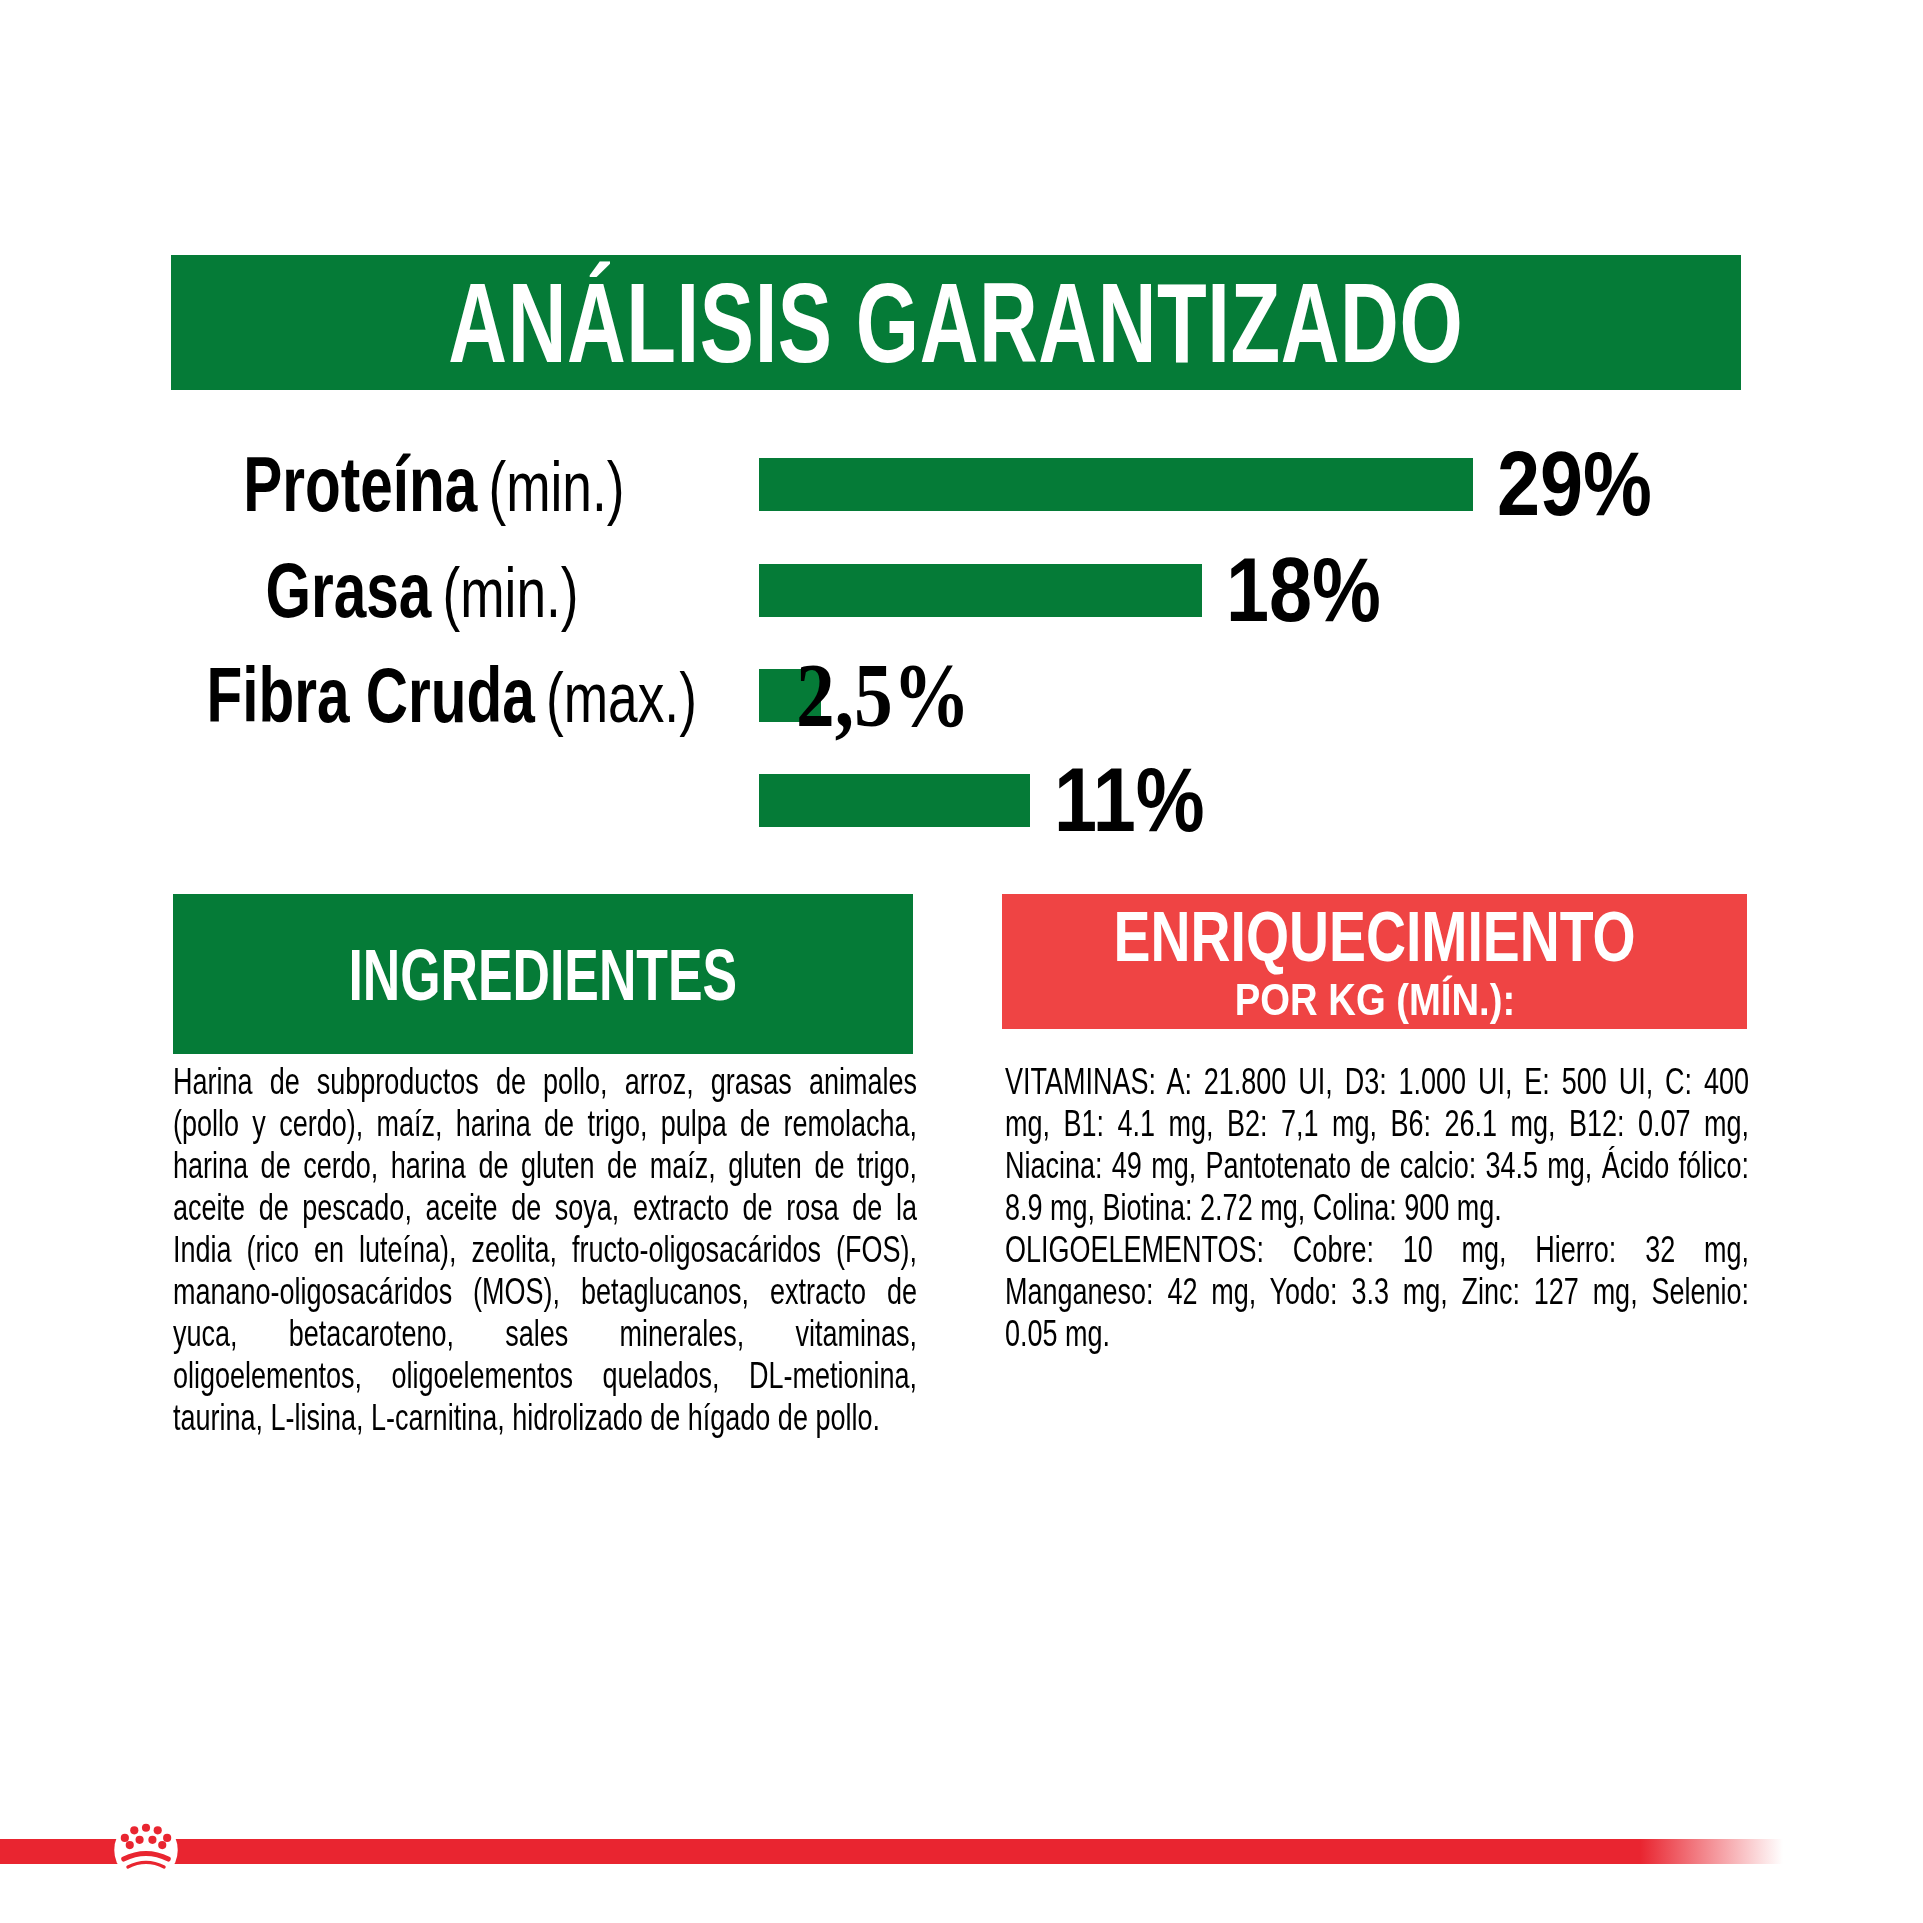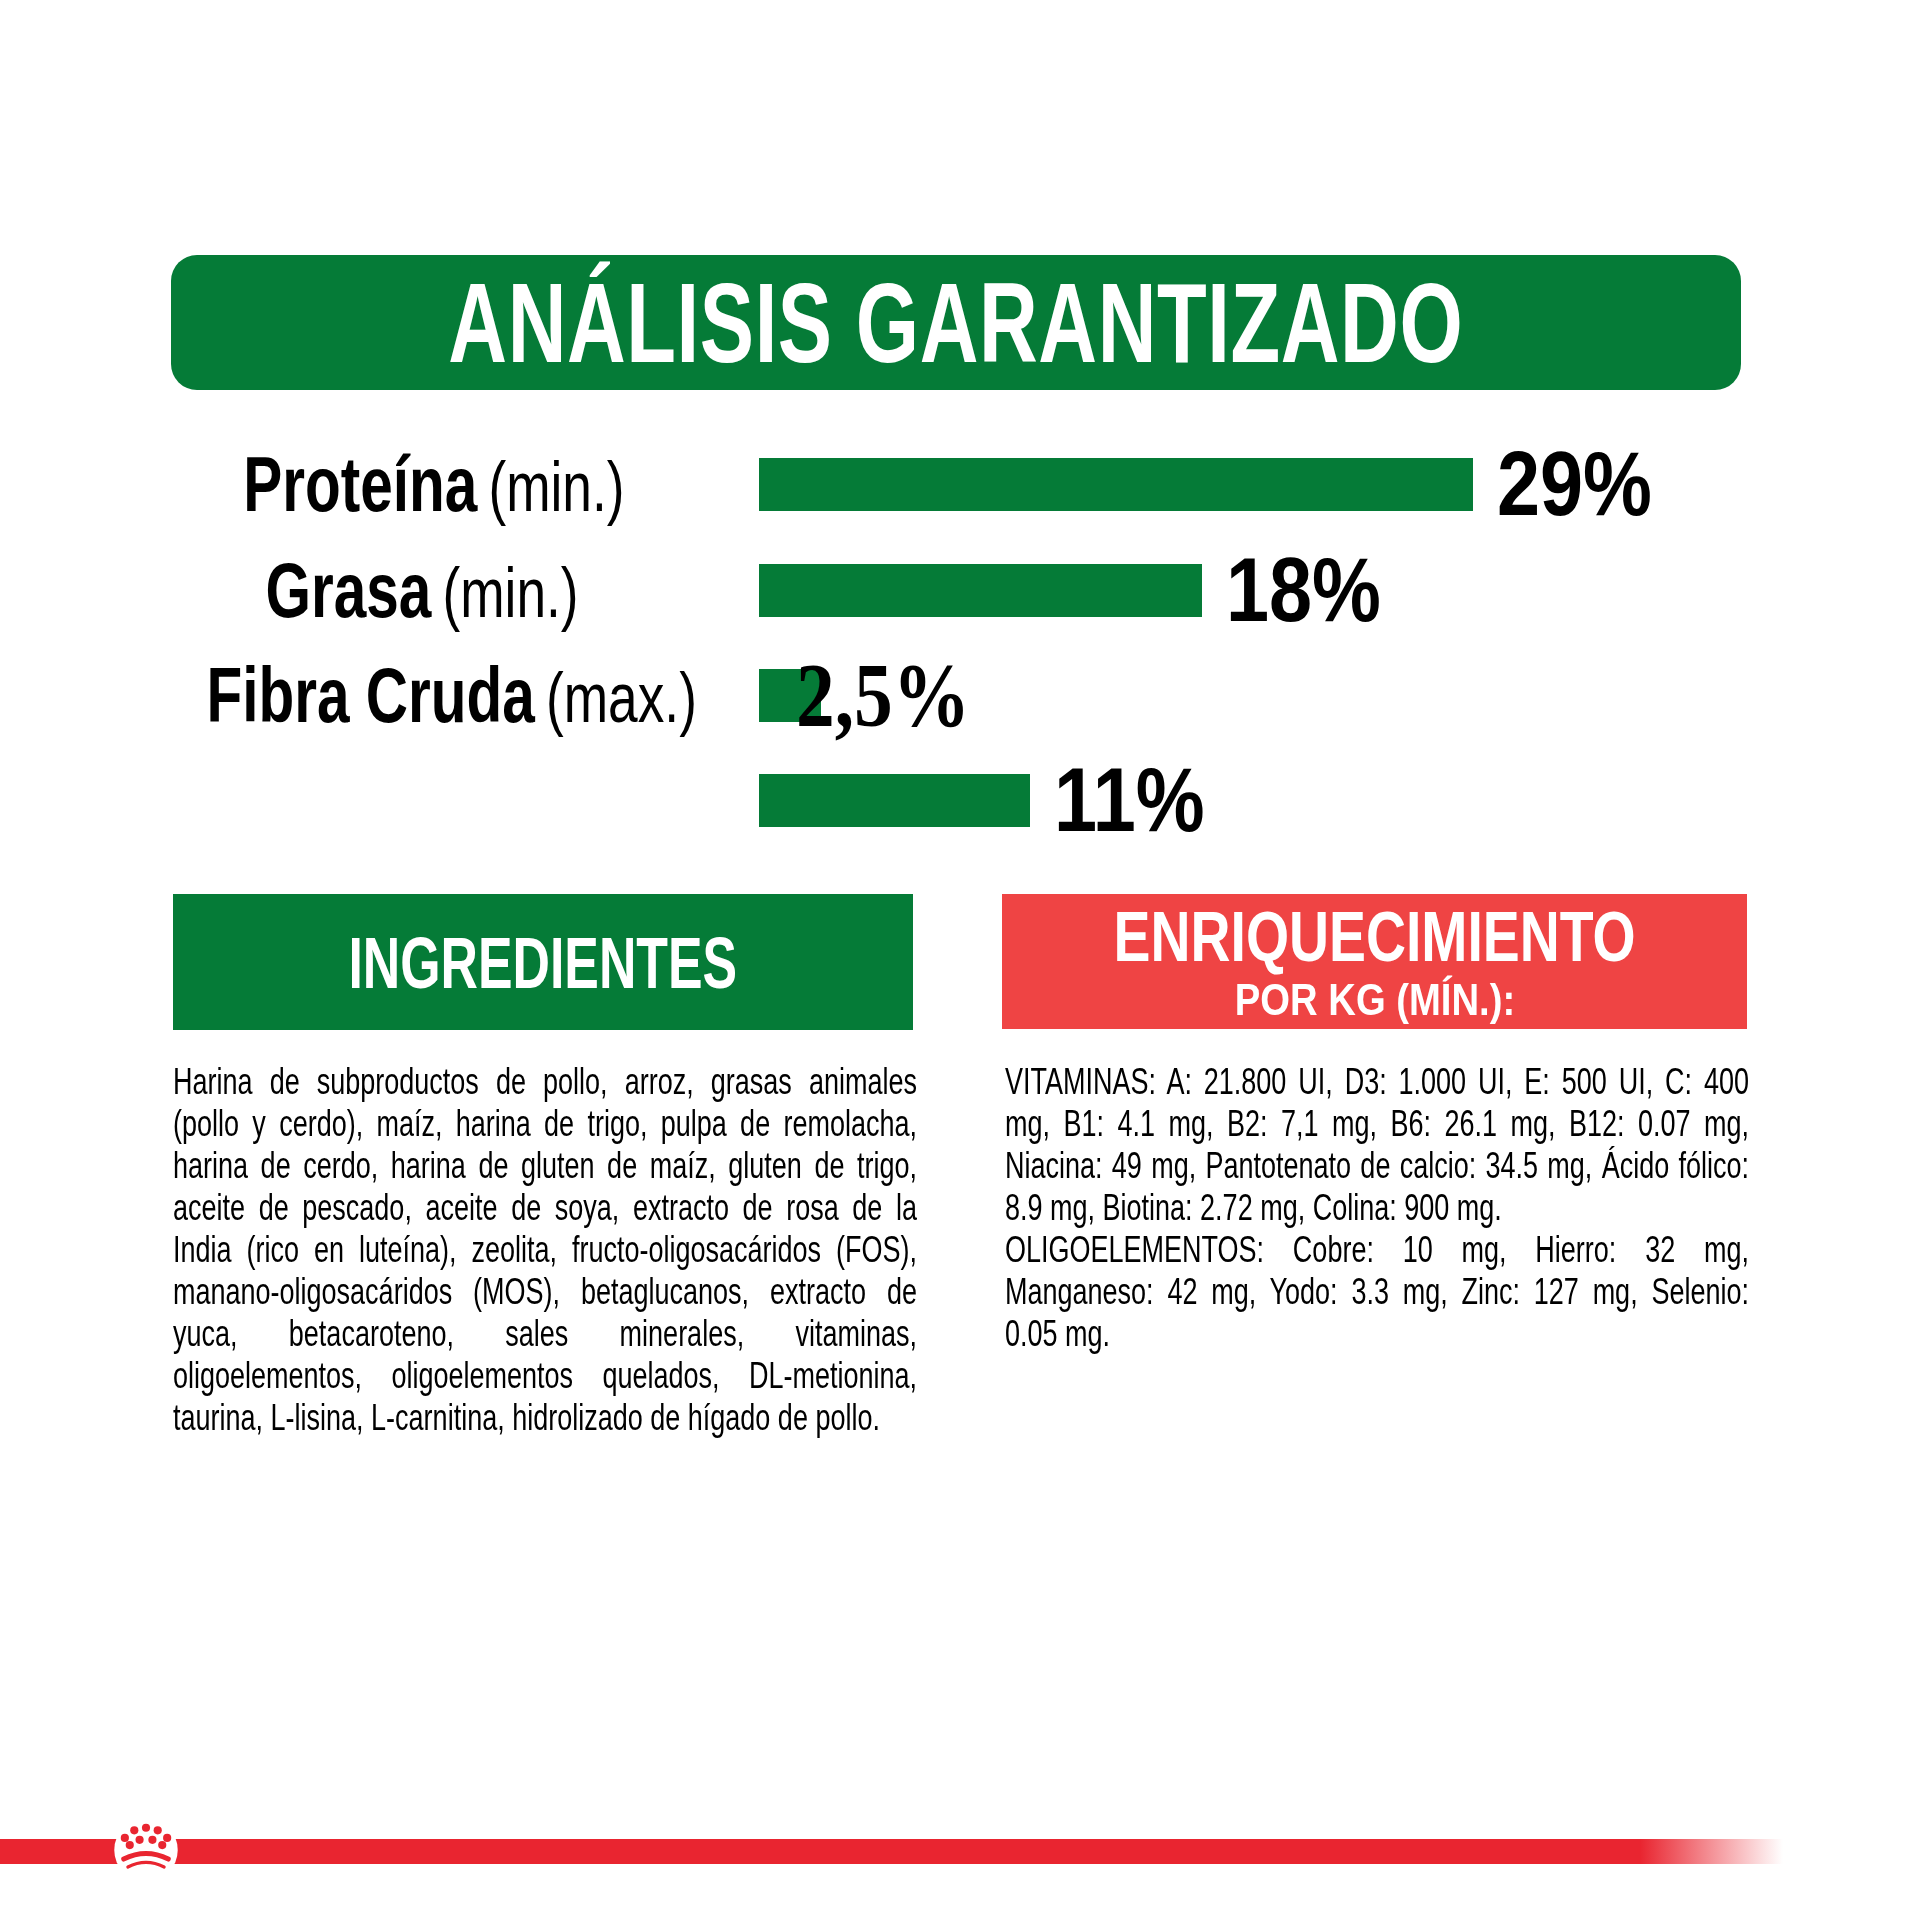--- a/index.html
+++ b/index.html
@@ -12,22 +12,22 @@
     overflow:hidden;
   }
 
   
   .banner {
     position:absolute;
     background:#057B37;
     display:flex; flex-direction:column;
     align-items:center; justify-content:center;
   }
-  .banner-top    { left:171px; top:255px;  width:1570px; height:135px;border-radius:26px; }
-  .banner-ingr   { left:173px; top:894px; width:740px;  height:136px; }
+  .banner-top    { left:171px; top:255px;  width:1570px; height:135px; }
+  .banner-ingr   { left:173px; top:894px; width:740px;  height:160px; }
   .banner-enr    { left:1002px;top:894px; width:745px;  height:135px; }
 
   .banner-text { color:#fff; font-weight:bold; white-space:nowrap; display:inline-block; }
   .txt-xl  { font-size:113px; transform:scaleX(0.72); letter-spacing:0.8px; }
   .txt-md  { font-size:73px;  transform:scaleX(0.71); }
   .txt-md2 { font-size:71px;  transform:scaleX(0.78); line-height:1.0; }
   .txt-sub { font-size:45px;  transform:scaleX(0.85); margin-top:4.5px; line-height:1.0; }
 
   
   .chart-row { position:absolute; left:0; width:1924px; height:53px; }

